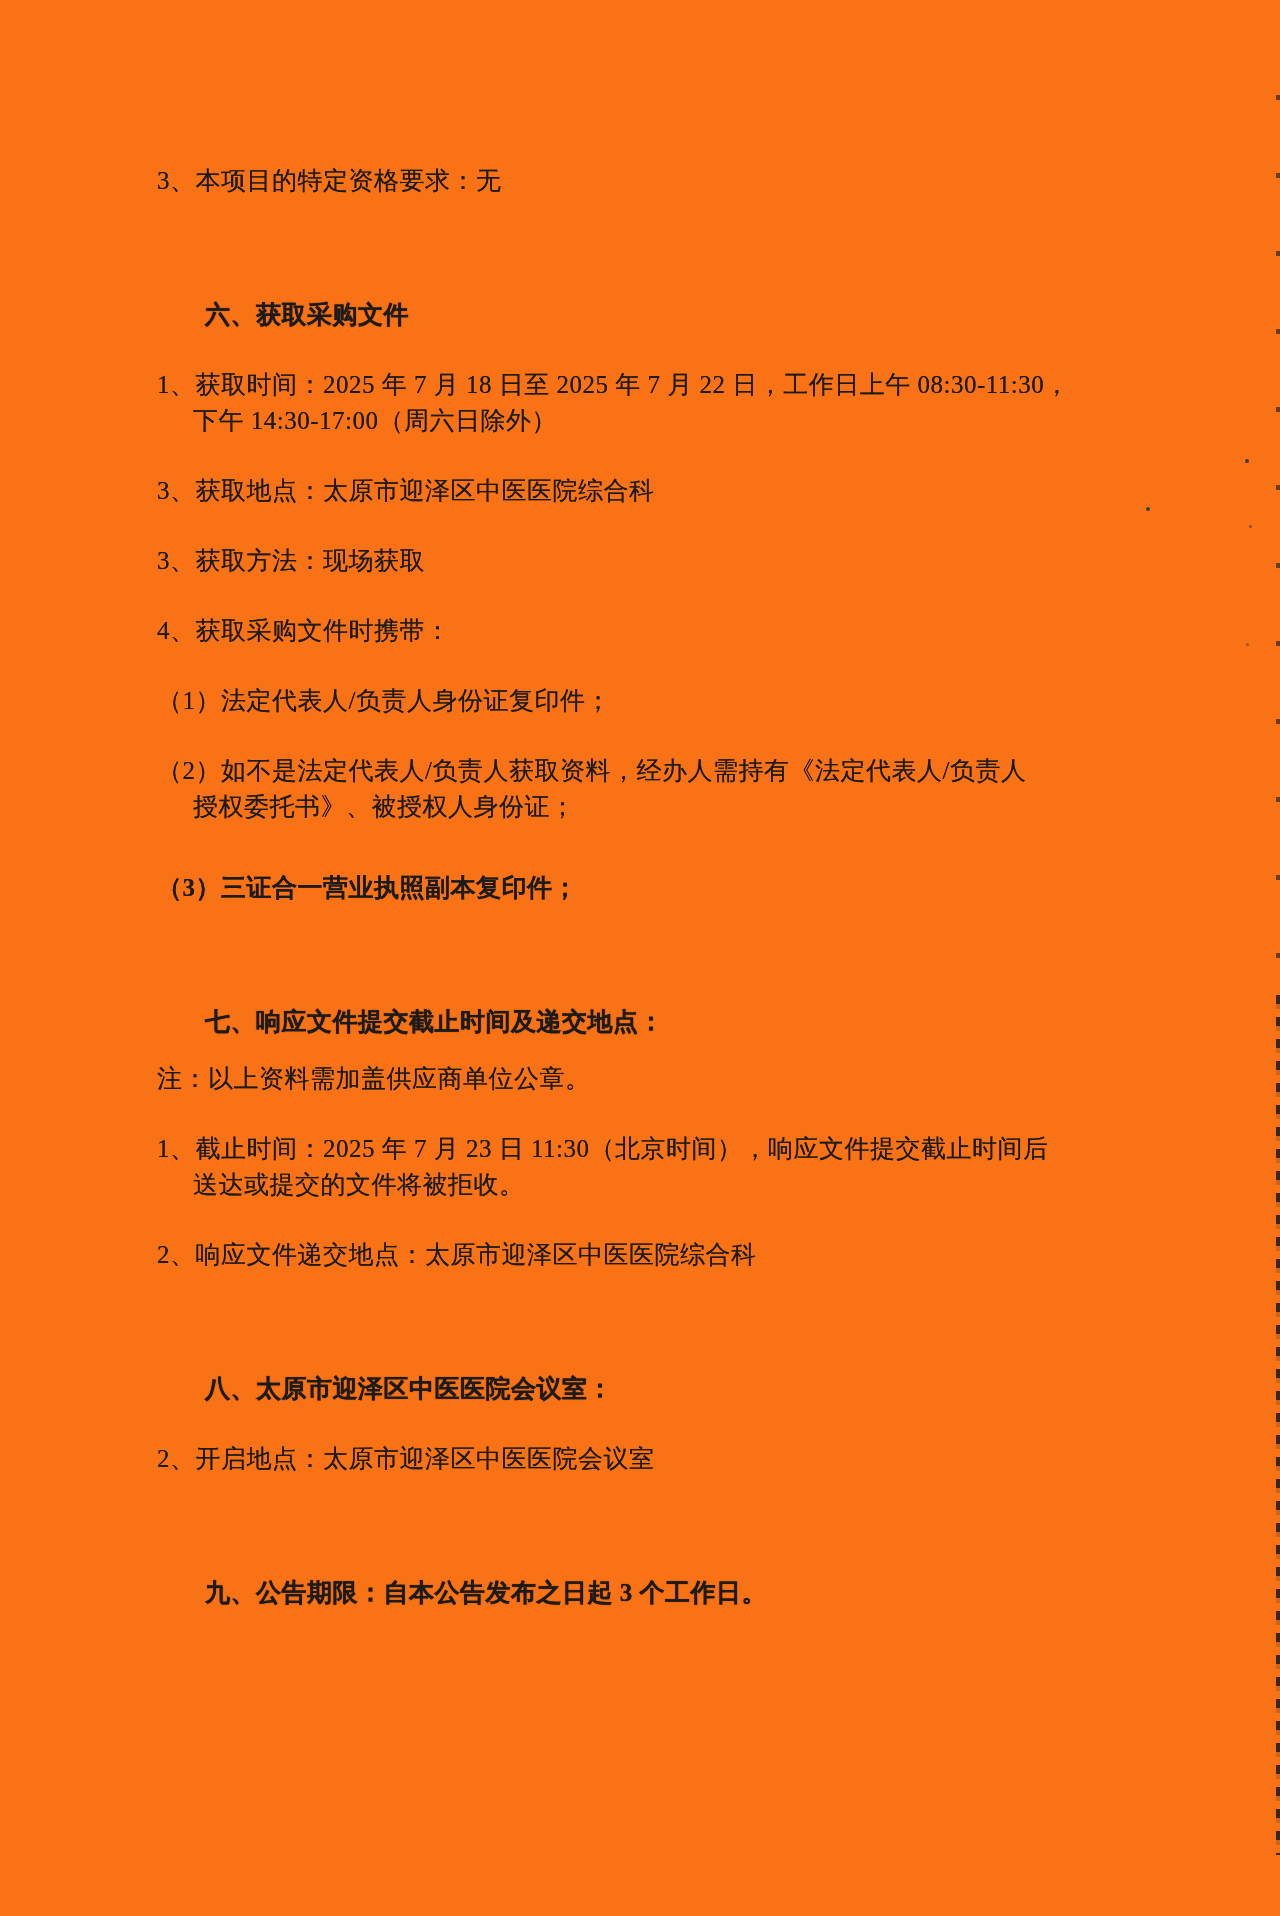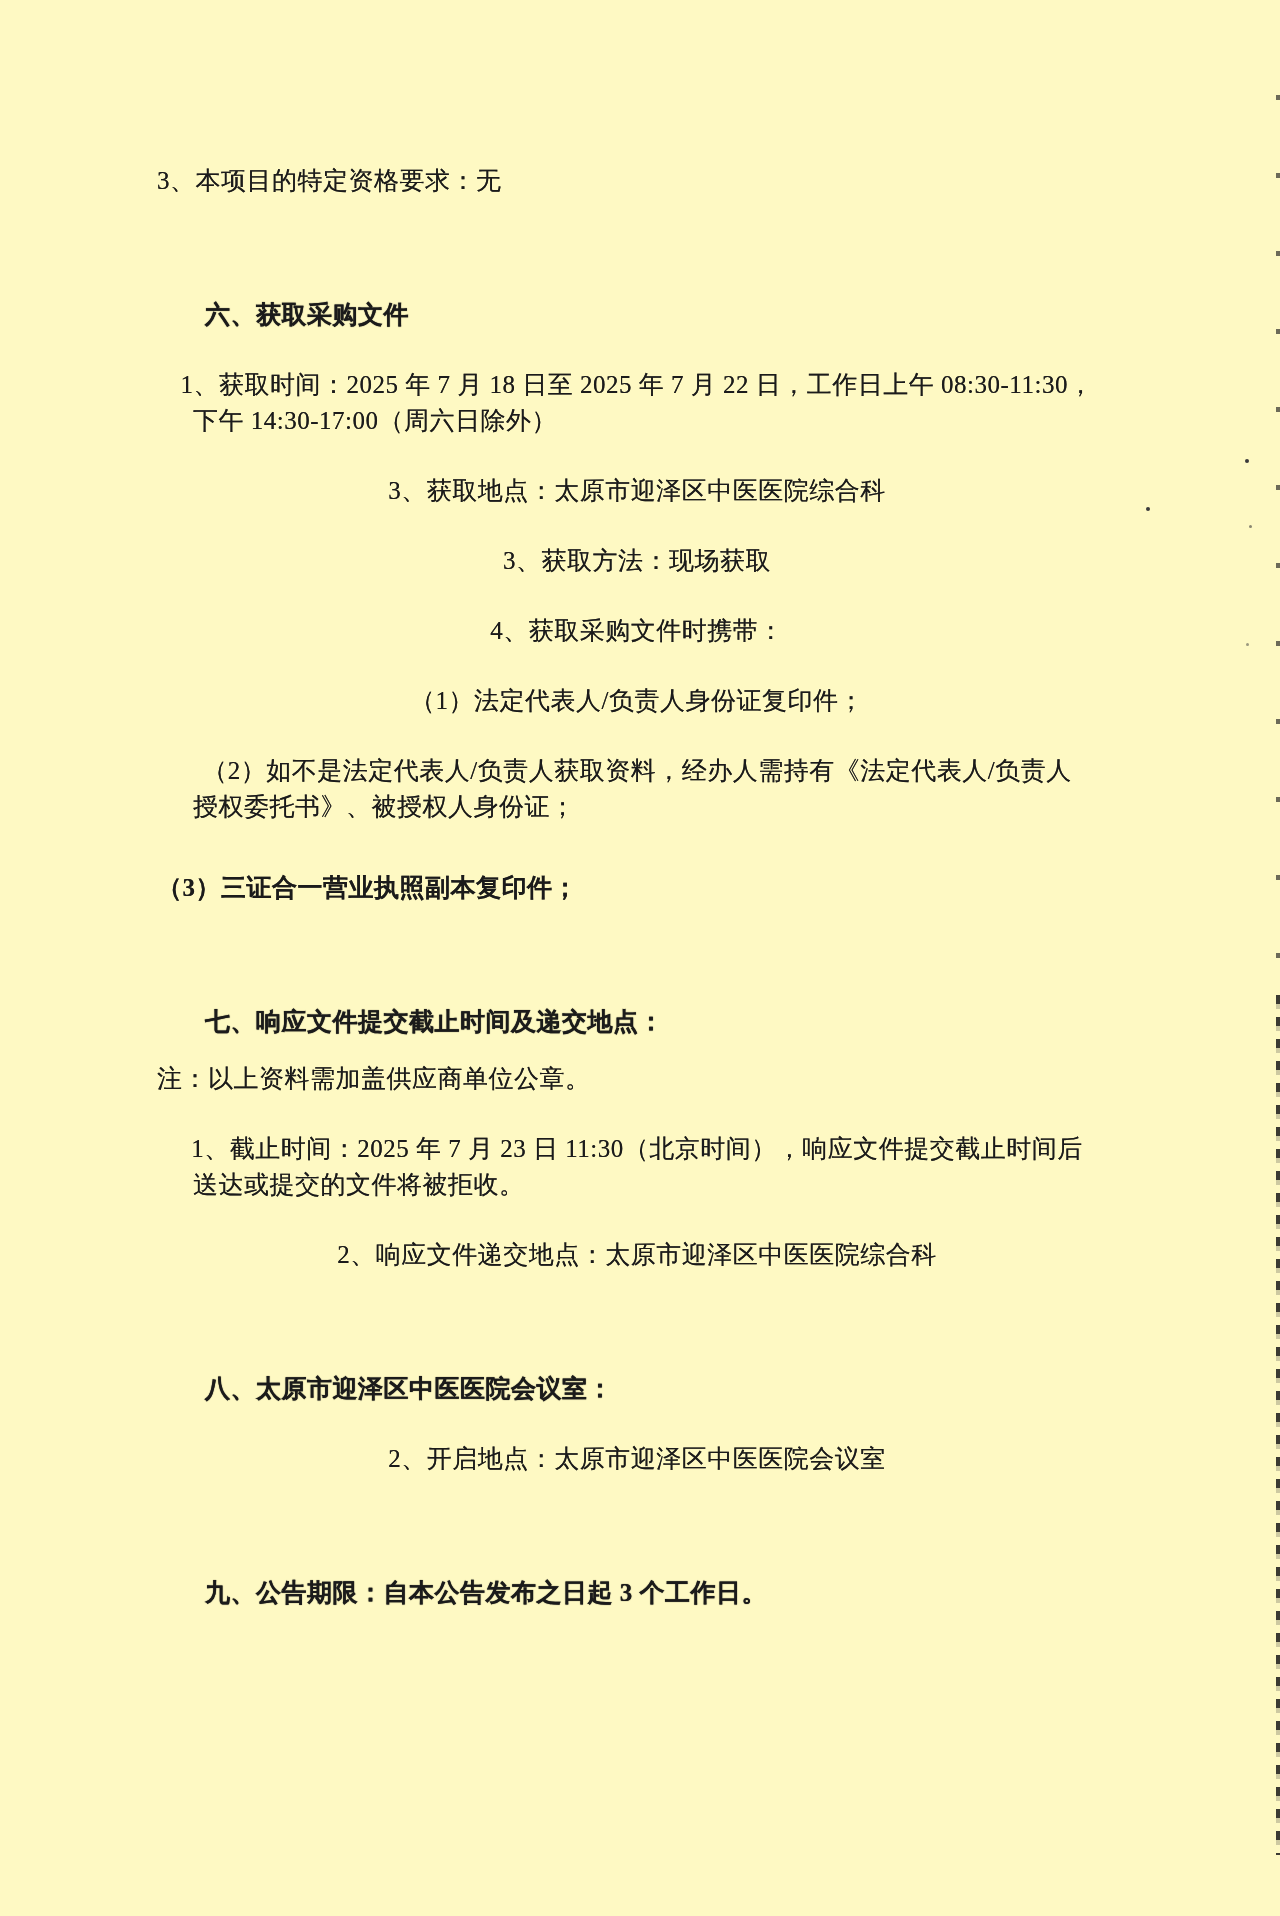--- a/index.html
+++ b/index.html
@@ -6,21 +6,21 @@
   html, body {
     width: 1280px;
     height: 1916px;
     background: #ffffff;
     overflow: hidden;
   }
   .page {
     position: relative;
     width: 1280px;
     height: 1916px;
-    background: #fef9c3;
+    background: #f97316;
     font-family: "Liberation Serif", "DejaVu Serif", serif;
     color: #1b1b1b;
   }
   .doc {
     position: absolute;
     top: 167px;
     left: 157px;
     width: 960px;
   }
   .line {
@@ -30,21 +30,21 @@
     color: #1b1b1b;
     text-shadow: 0 0 0.5px rgba(20,20,20,0.75);
     white-space: nowrap;
   }
   .heading {
     font-weight: bold;
     text-shadow: 0 0 0.9px rgba(10,10,10,0.95);
   }
   .mt-xs { margin-top: 9px; margin-left: 36px; }
   .mt-sm { margin-top: 30px; }
-  .mt-md { margin-top: 43px; text-align: center; }
+  .mt-md { margin-top: 43px; }
   .mt-lg { margin-top: 54px; font-weight: bold; }
   .mt-xl { margin-top: 107px; margin-left: 48px; }
 
   
   .scan-edge-sparse {
     position: absolute;
     right: 0;
     top: 95px;
     width: 4px;
     height: 900px;

